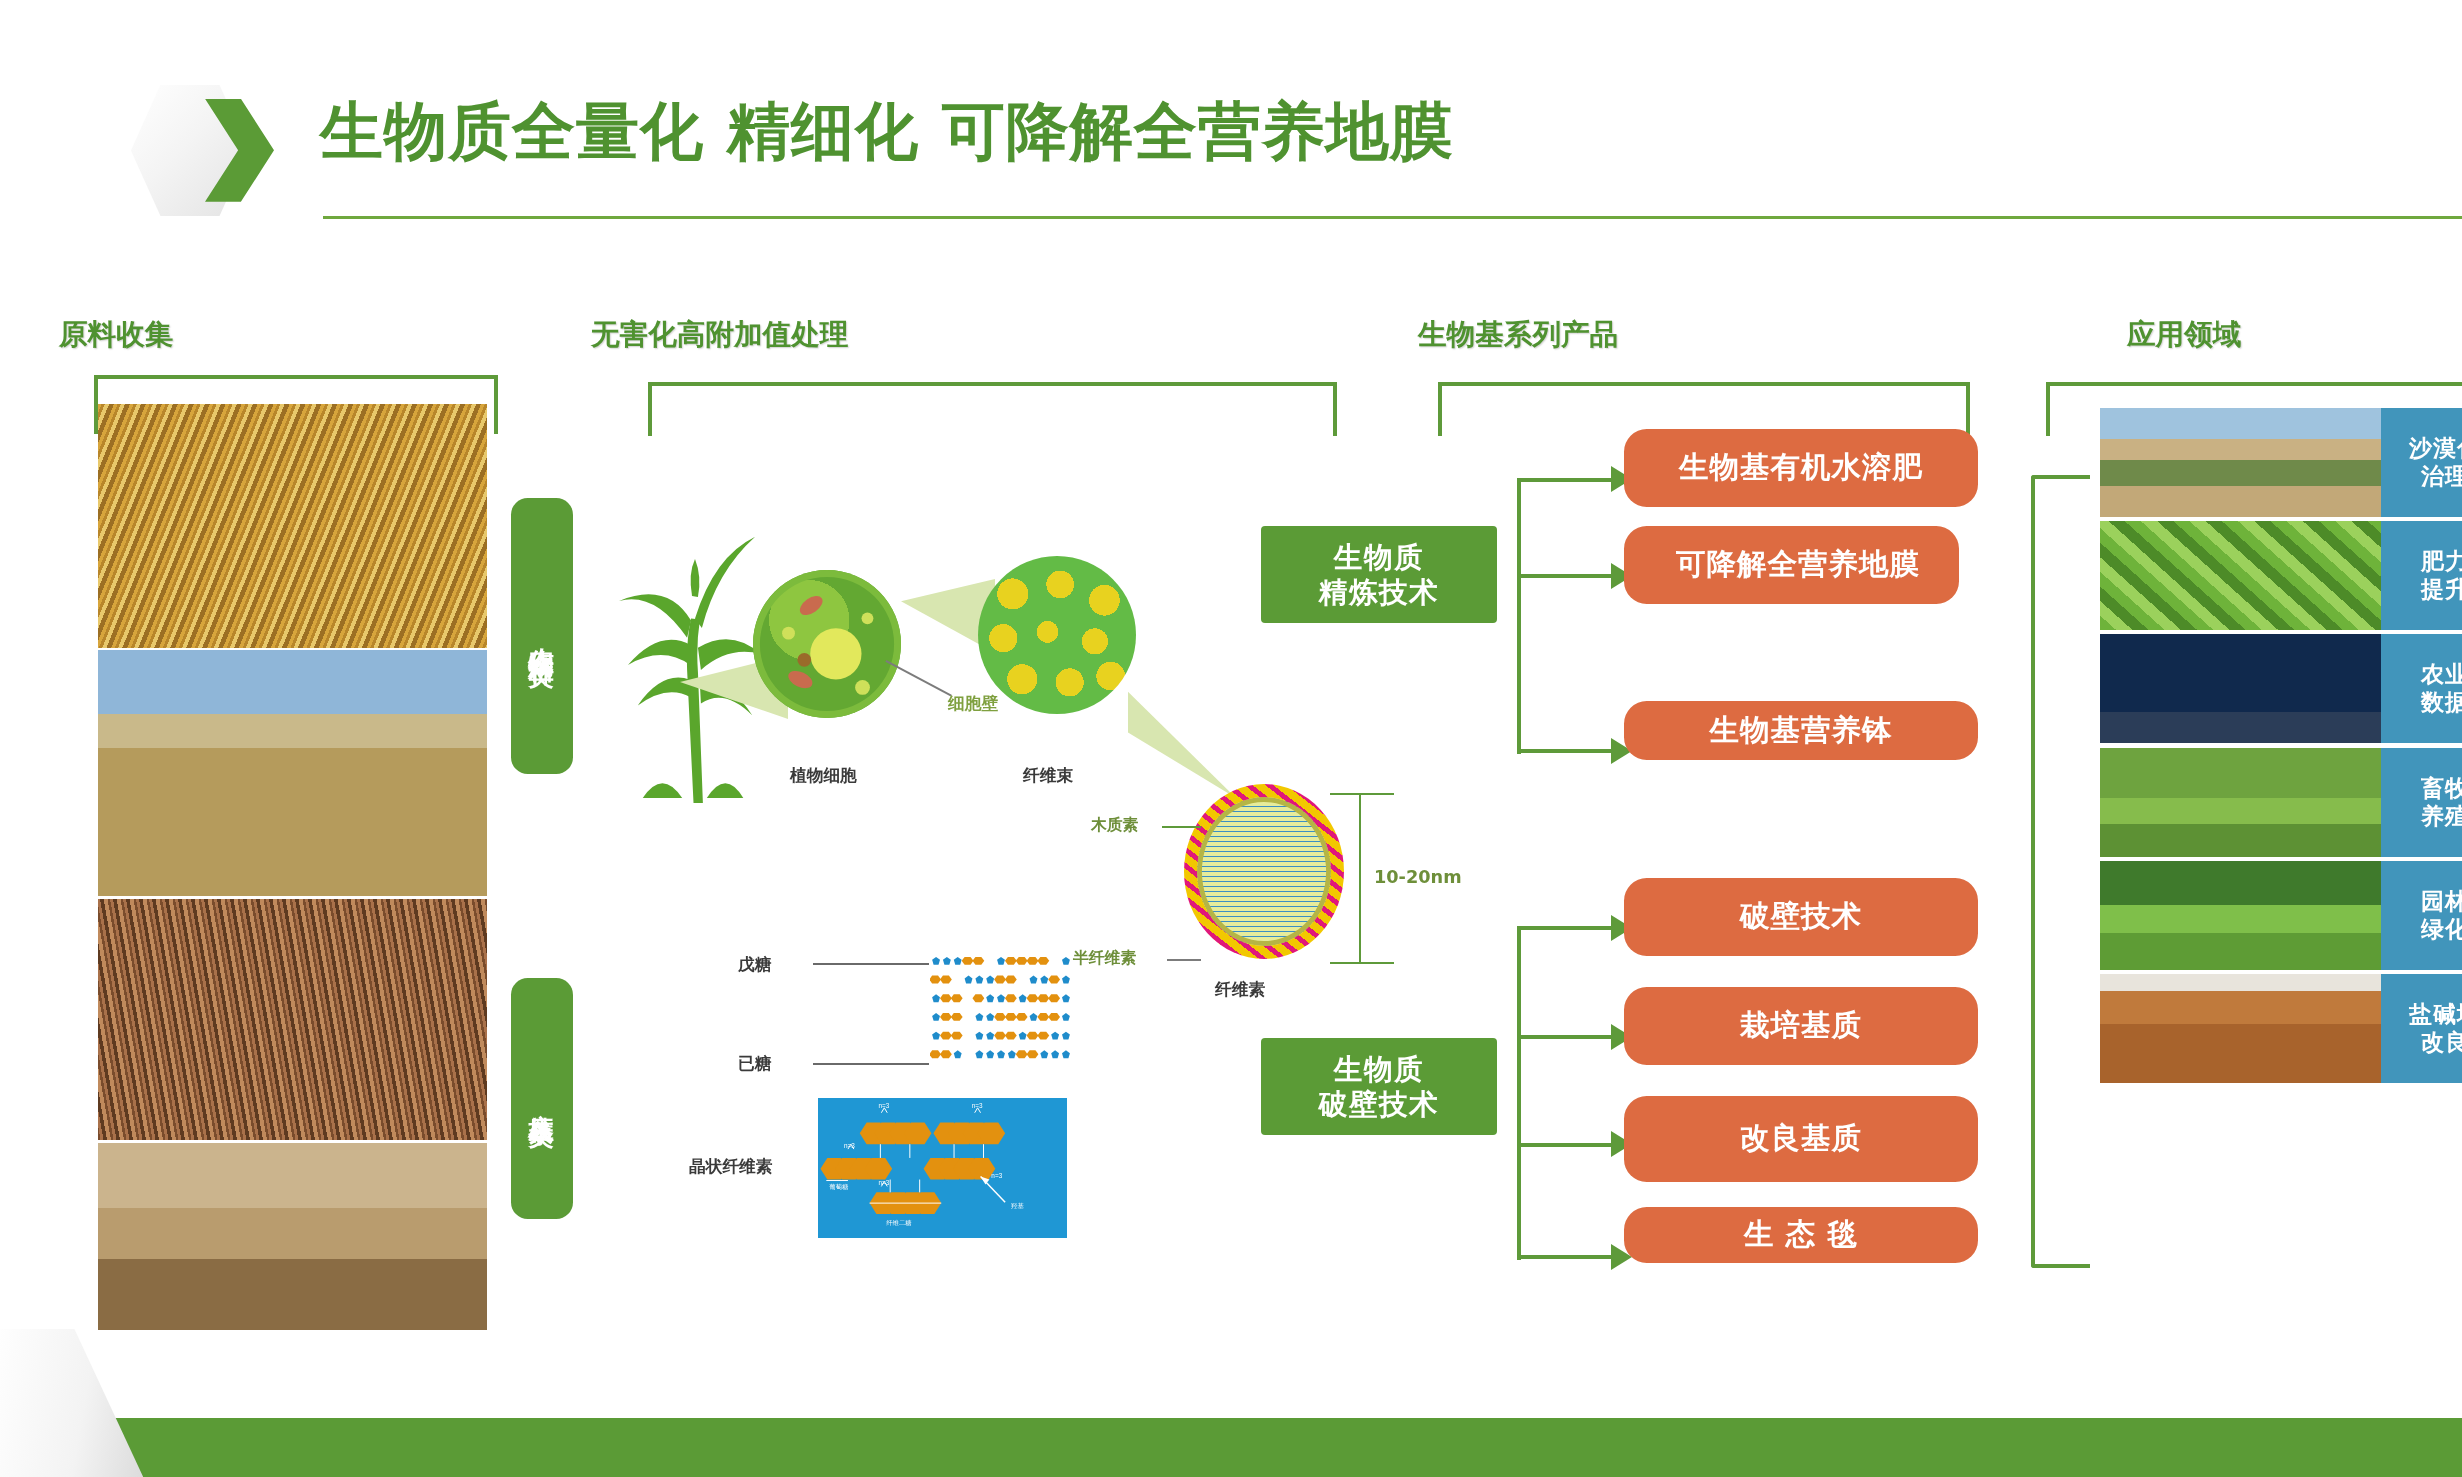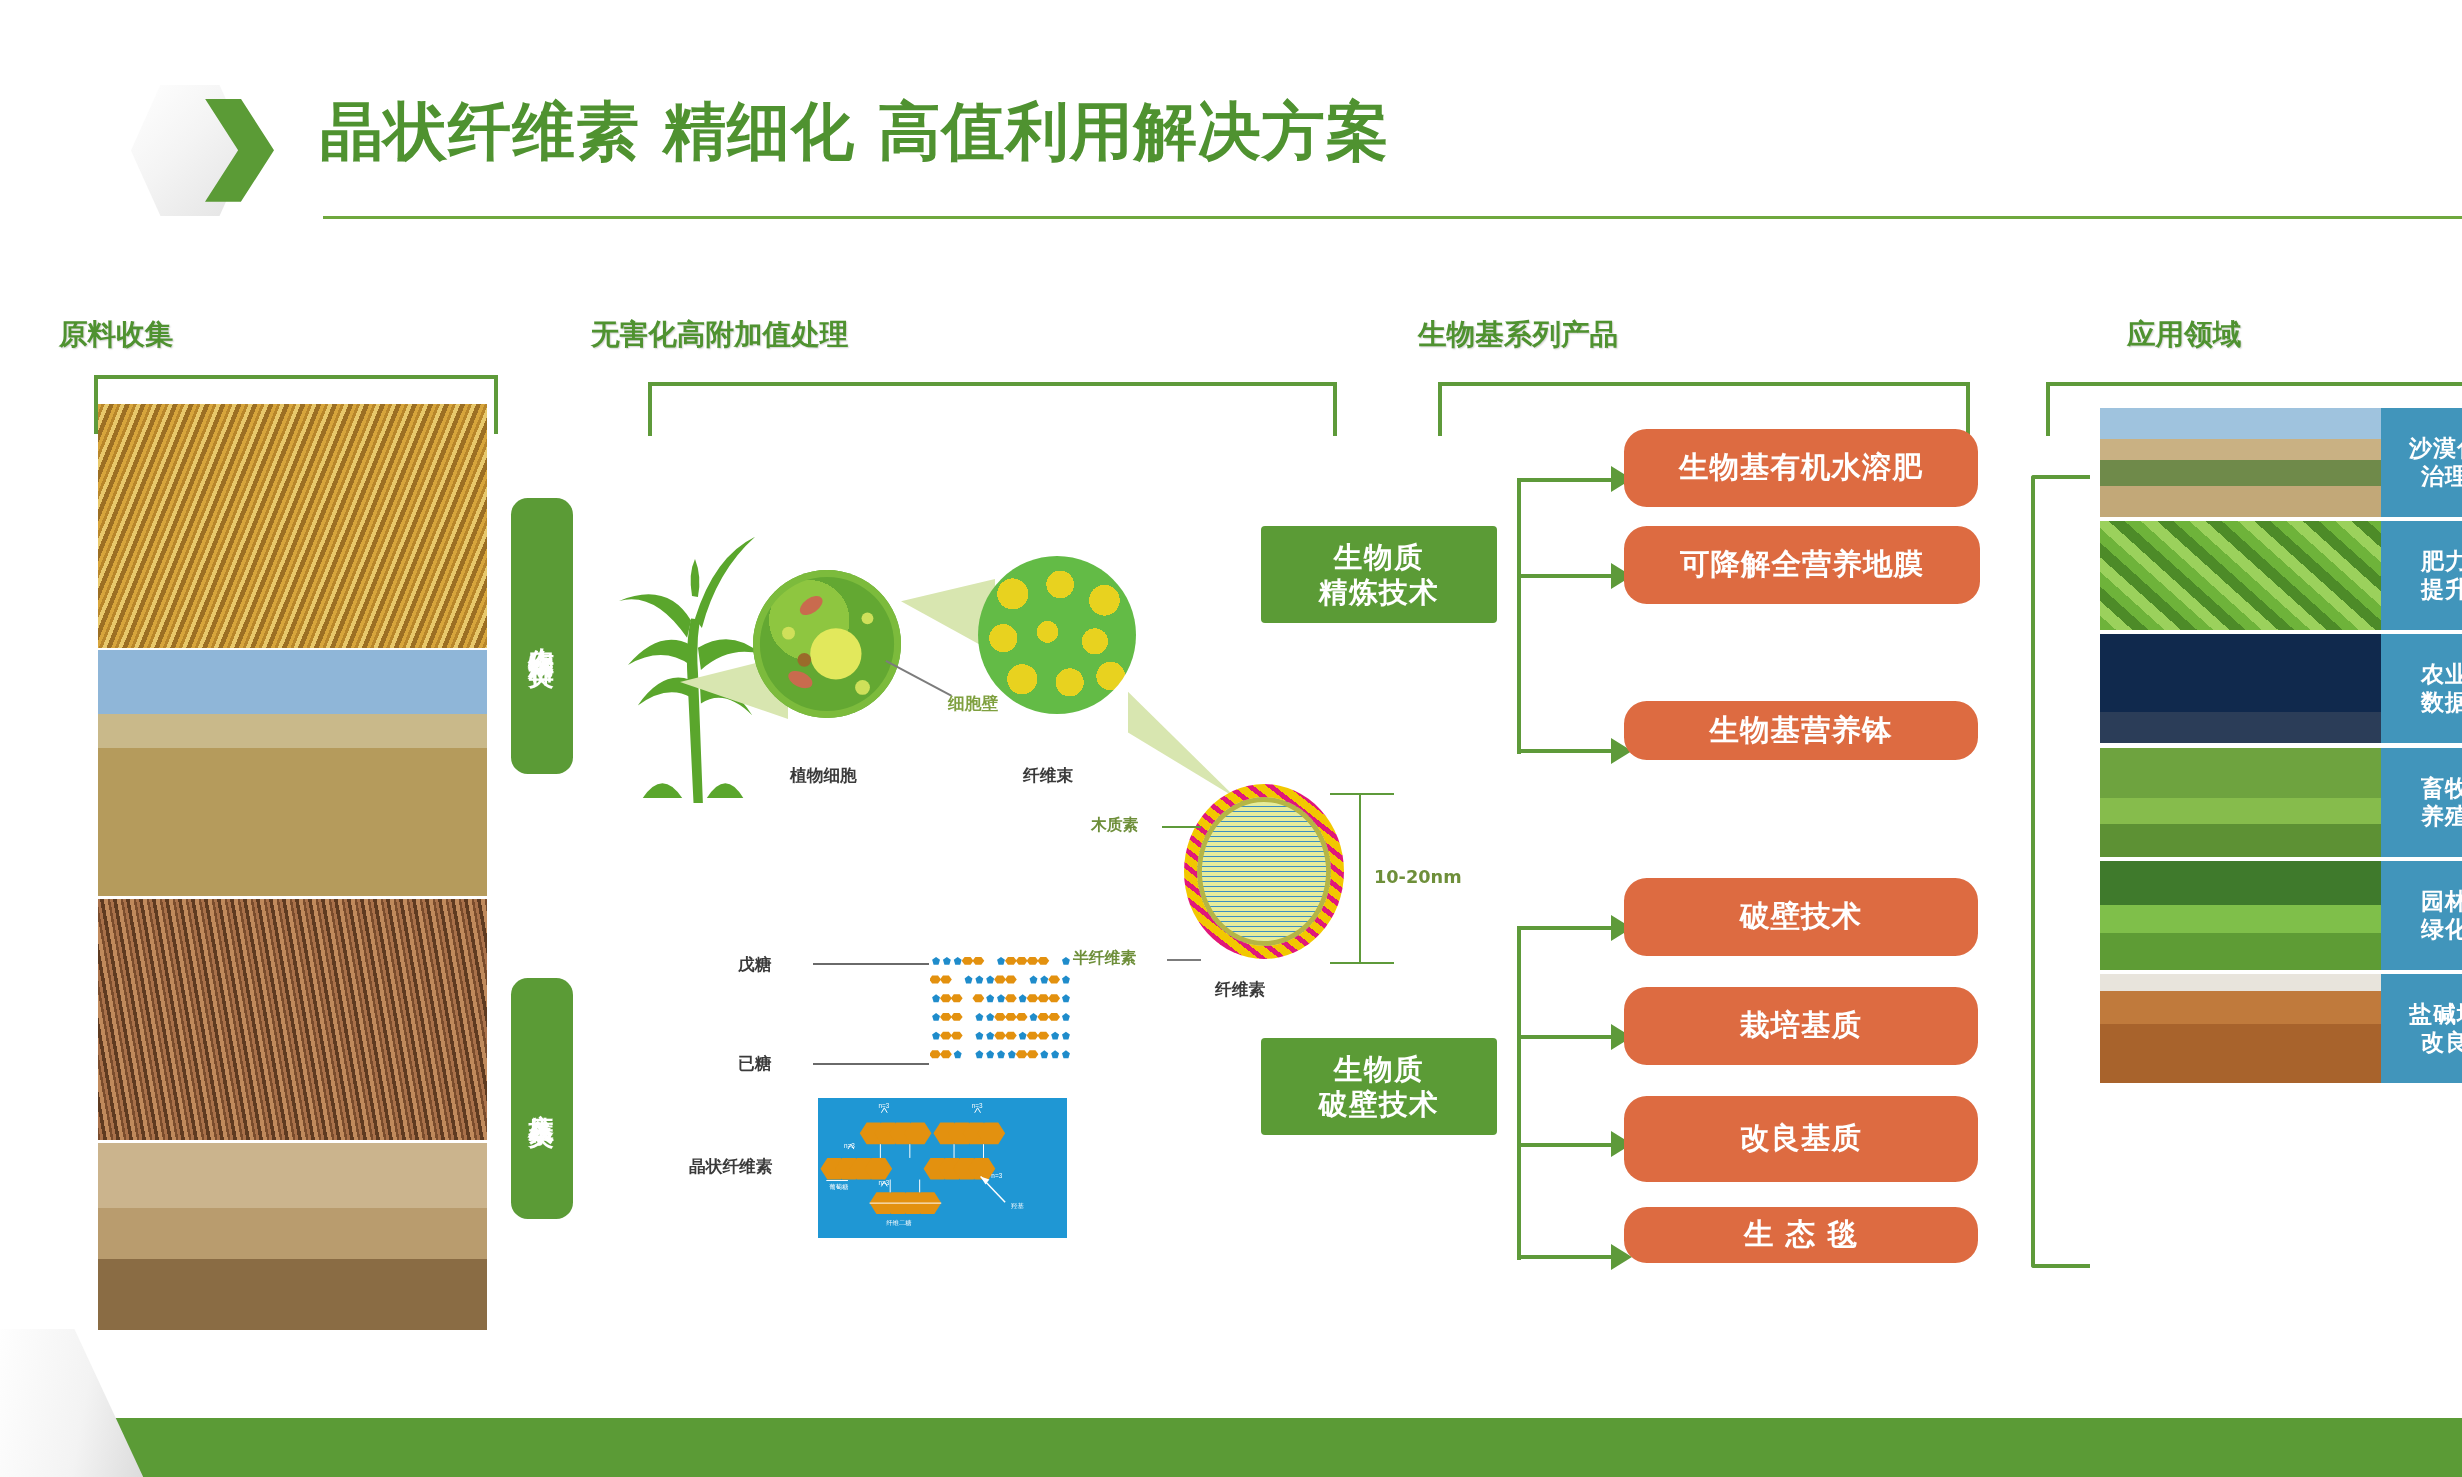--- a/index.html
+++ b/index.html
@@ -135,21 +135,21 @@
     clip-path:polygon(0 0,55% 0,100% 100%,0 100%);
     filter:drop-shadow(2px -1.5px 3px rgba(0,0,0,.16));}
 </style>
 </head>
 <body>
 
 <div class="hex-logo">
   <div class="hex-white"></div>
   <div class="hex-green"></div>
 </div>
-<div class="page-title">晶状纤维素 精细化 高值利用解决方案</div>
+<div class="page-title">生物质全量化 精细化 可降解全营养地膜</div>
 <div class="title-rule"></div>
 
 <div class="sec-head" style="left:59px;top:315px;width:295px;">原料收集</div>
 <div class="bracket" style="left:94px;top:375px;width:404px;height:59px;"></div>
 
 <div class="sec-head" style="left:591px;top:315px;width:714px;">无害化高附加值处理</div>
 <div class="bracket" style="left:648px;top:382px;width:689px;height:54px;"></div>
 
 <div class="sec-head" style="left:1418px;top:315px;width:566px;">生物基系列产品</div>
 <div class="bracket" style="left:1438px;top:382px;width:532px;height:54px;"></div>
@@ -378,21 +378,21 @@
 <div class="ln" style="left:1517px;top:926px;width:96px;height:4.4px;"></div>
 <div class="ln" style="left:1517px;top:1035px;width:96px;height:4.4px;"></div>
 <div class="ln" style="left:1517px;top:1143px;width:96px;height:4.4px;"></div>
 <div class="ln" style="left:1517px;top:1255px;width:96px;height:4.4px;"></div>
 <div class="arrow-head" style="left:1611px;top:915px;"></div>
 <div class="arrow-head" style="left:1611px;top:1024px;"></div>
 <div class="arrow-head" style="left:1611px;top:1131px;"></div>
 <div class="arrow-head" style="left:1611px;top:1244px;"></div>
 
 <div class="prod" style="left:1624px;top:429px;width:354px;height:78px;">生物基有机水溶肥</div>
-<div class="prod" style="left:1624px;top:526px;width:356px;height:78px;">可降解全营养地膜</div>
+<div class="prod" style="left:1624px;top:526px;width:322px;height:78px;padding-left:13px;">可降解全营养地膜</div>
 <div class="prod" style="left:1624px;top:701px;width:354px;height:59px;">生物基营养钵</div>
 
 <div class="prod" style="left:1624px;top:878px;width:354px;height:78px;">破壁技术</div>
 <div class="prod" style="left:1624px;top:987px;width:354px;height:78px;">栽培基质</div>
 <div class="prod" style="left:1624px;top:1096px;width:354px;height:86px;">改良基质</div>
 <div class="prod" style="left:1624px;top:1207px;width:354px;height:56px;">生 态 毯</div>
 
 <div style="position:absolute;left:2031px;top:475px;width:59px;height:793px;
      border:4.4px solid #5e9a3a;border-right:none;box-sizing:border-box;border-radius:3px 0 0 3px;"></div>
 

